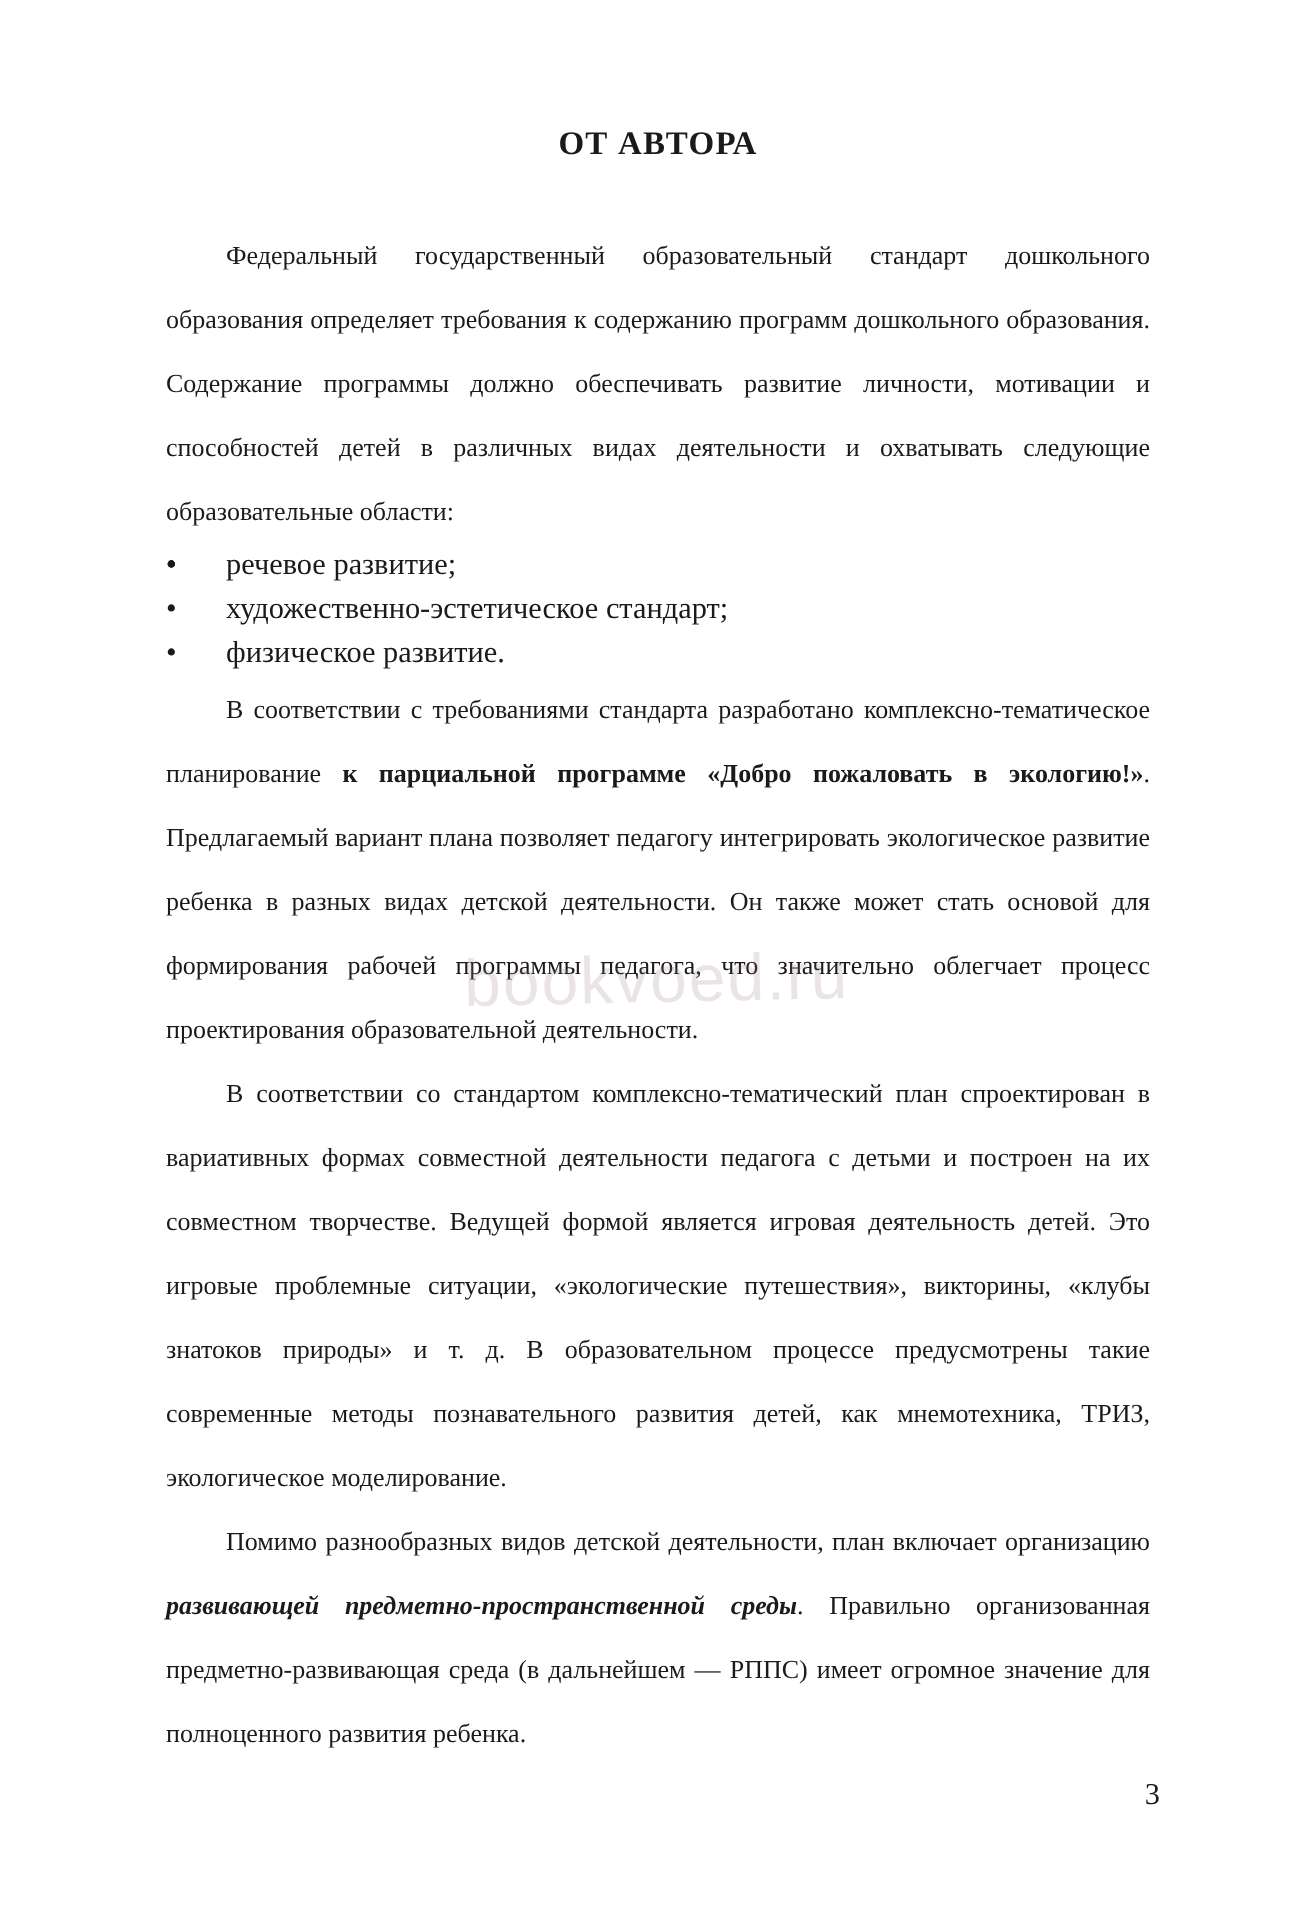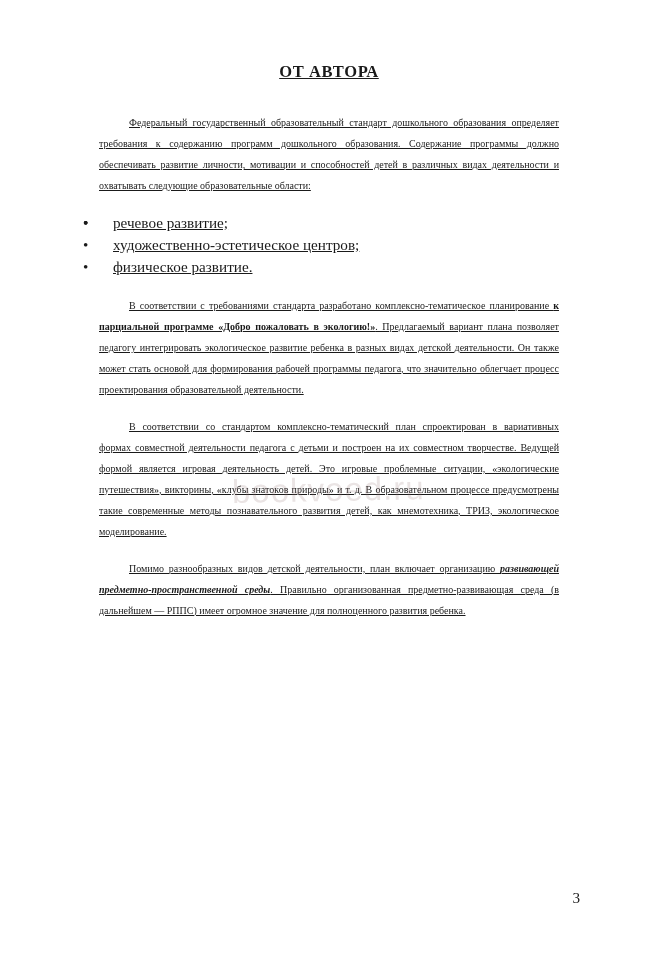--- a/index.html
+++ b/index.html
@@ -18,36 +18,35 @@
   .page {
     position: absolute;
     inset: 0;
     background: #ffffff;
   }
   .content {
     position: absolute;
     left: 83px;
     top: 62px;
     width: 492px;
-    text-decoration: underline;
   }
   .doc-title {
     text-align: center;
     font-weight: bold;
     font-size: 16.5px;
     letter-spacing: 0.6px;
     margin: 0 0 30px 0;
     font-family: "Liberation Serif", serif;
   }
   p.para {
-    margin: 16px;
+    margin: 0;
     text-align: justify;
     text-justify: inter-word;
-    font-size: 10px;
-    line-height: 21px;
+    font-size: 13px;
+    line-height: 32px;
     text-indent: 30px;
     hyphens: manual;
   }
   p.para + p.para {
     margin-top: 0;
   }
   .bullets {
     list-style: none;
     margin: 0;
     padding: 0;
@@ -118,21 +117,21 @@
       </li>
       <li>
         <span class="bullet-mark">•</span>
       </li>
       <li>
         <span class="bullet-mark">•</span>
         <span>речевое развитие;</span>
       </li>
       <li>
         <span class="bullet-mark">•</span>
-        <span>художественно-эстетическое центров;</span>
+        <span>художественно-эстетическое стандарт;</span>
       </li>
       <li>
         <span class="bullet-mark">•</span>
         <span>физическое развитие.</span>
       </li>
     </ul>
 
     <p class="para"><span>В соответствии с требованиями стандарта разработано комплексно-тематическое планирование </span><span class="b">к парциальной программе «Добро пожаловать в экологию!»</span><span>. Предлагаемый вариант плана позволяет педагогу интегрировать экологическое развитие ребенка в разных видах детской деятельности. Он также может стать основой для формирования рабочей программы педагога, что значительно облегчает процесс проектирования образовательной деятельности.</span></p>
 
     <p class="para"><span>В соответствии со стандартом комплексно-тематический план спроектирован в вариативных формах совместной деятельности педагога с детьми и построен на их совместном творчестве. Ведущей формой является игровая деятельность детей. Это игровые проблемные ситуации, «экологические путешествия», викторины, «клубы знатоков природы» и т. д. В образовательном процессе предусмотрены такие современные методы познавательного развития детей, как мнемотехника, ТРИЗ, экологическое моделирование.</span></p>

